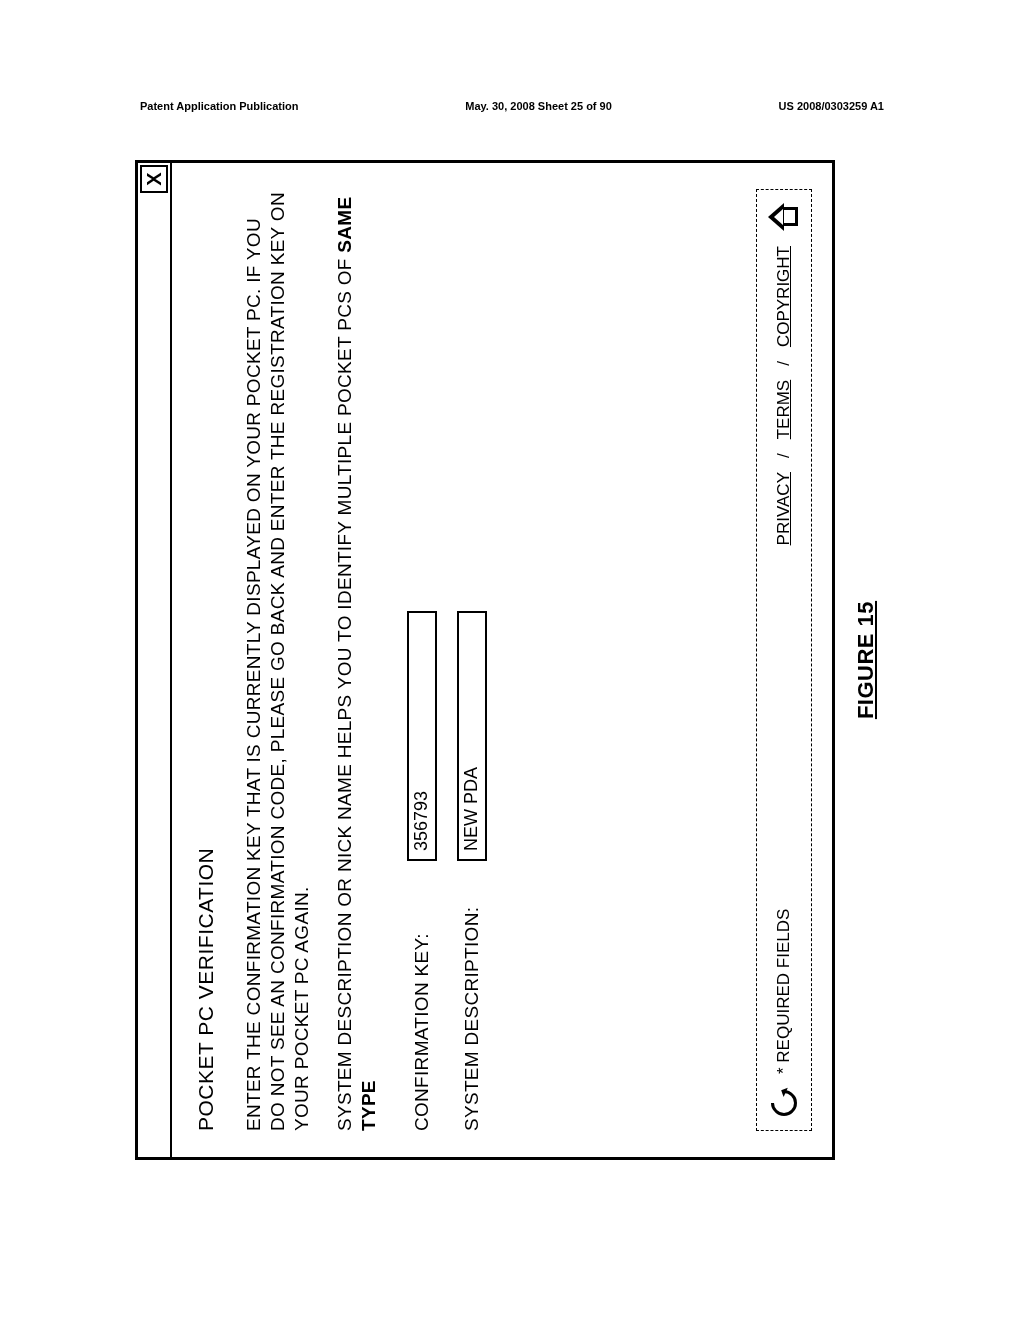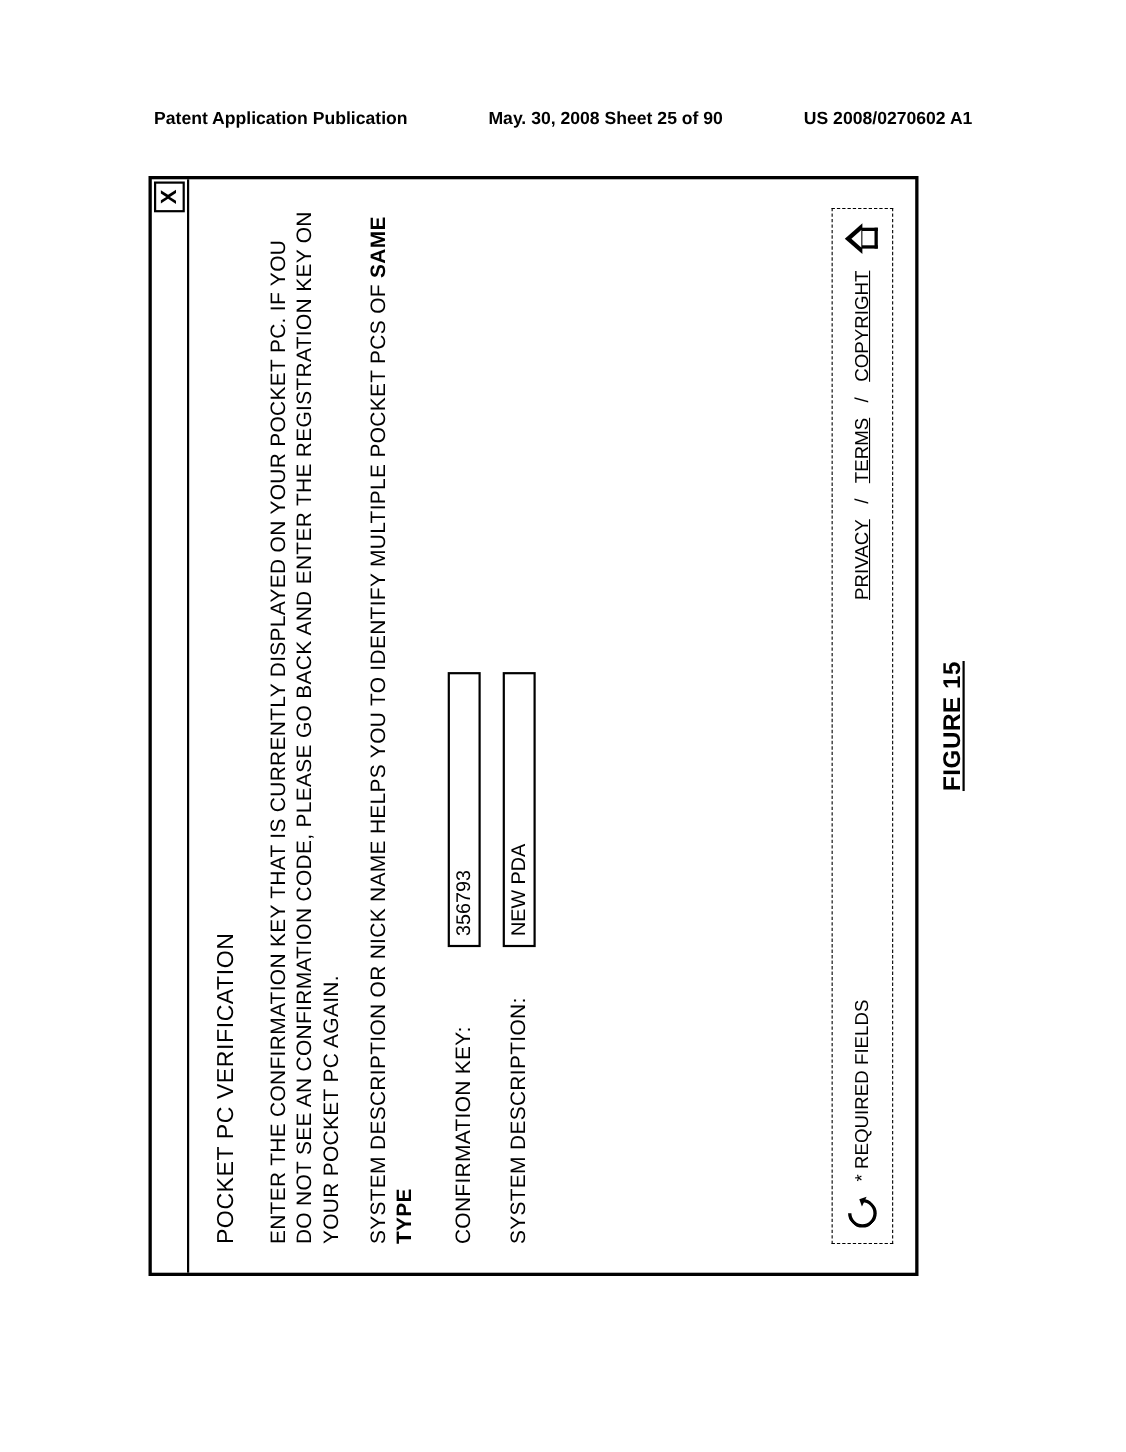--- a/index.html
+++ b/index.html
@@ -12,21 +12,21 @@
       background: #fff;
       width: 1024px;
       height: 1320px;
       position: relative;
     }
     .page-header {
       display: flex;
       justify-content: space-between;
       align-items: flex-start;
       padding: 100px 140px 12px 140px;
-      font-size: 16px;
+      font-size: 11px;
     }
     .page-header .left {
       font-weight: bold;
     }
     .page-header .mid {
       font-weight: bold;
     }
     .page-header .right {
       font-weight: bold;
     }
@@ -201,21 +201,21 @@
       text-decoration: underline;
       letter-spacing: 0.5px;
     }
   </style>
 </head>
 <body>
 
 <div class="page-header">
   <div class="left">Patent Application Publication</div>
   <div class="mid">May. 30, 2008  Sheet 25 of 90</div>
-  <div class="right">US 2008/0270602 A1</div>
+  <div class="right">US 2008/0303259 A1</div>
 </div>
 
 <div class="rotated-wrap">
   <div class="rotated">
     <div class="dialog">
       <div class="titlebar">
         <div class="close-x">X</div>
       </div>
       <div class="content">
         <div class="heading">POCKET PC VERIFICATION</div>

